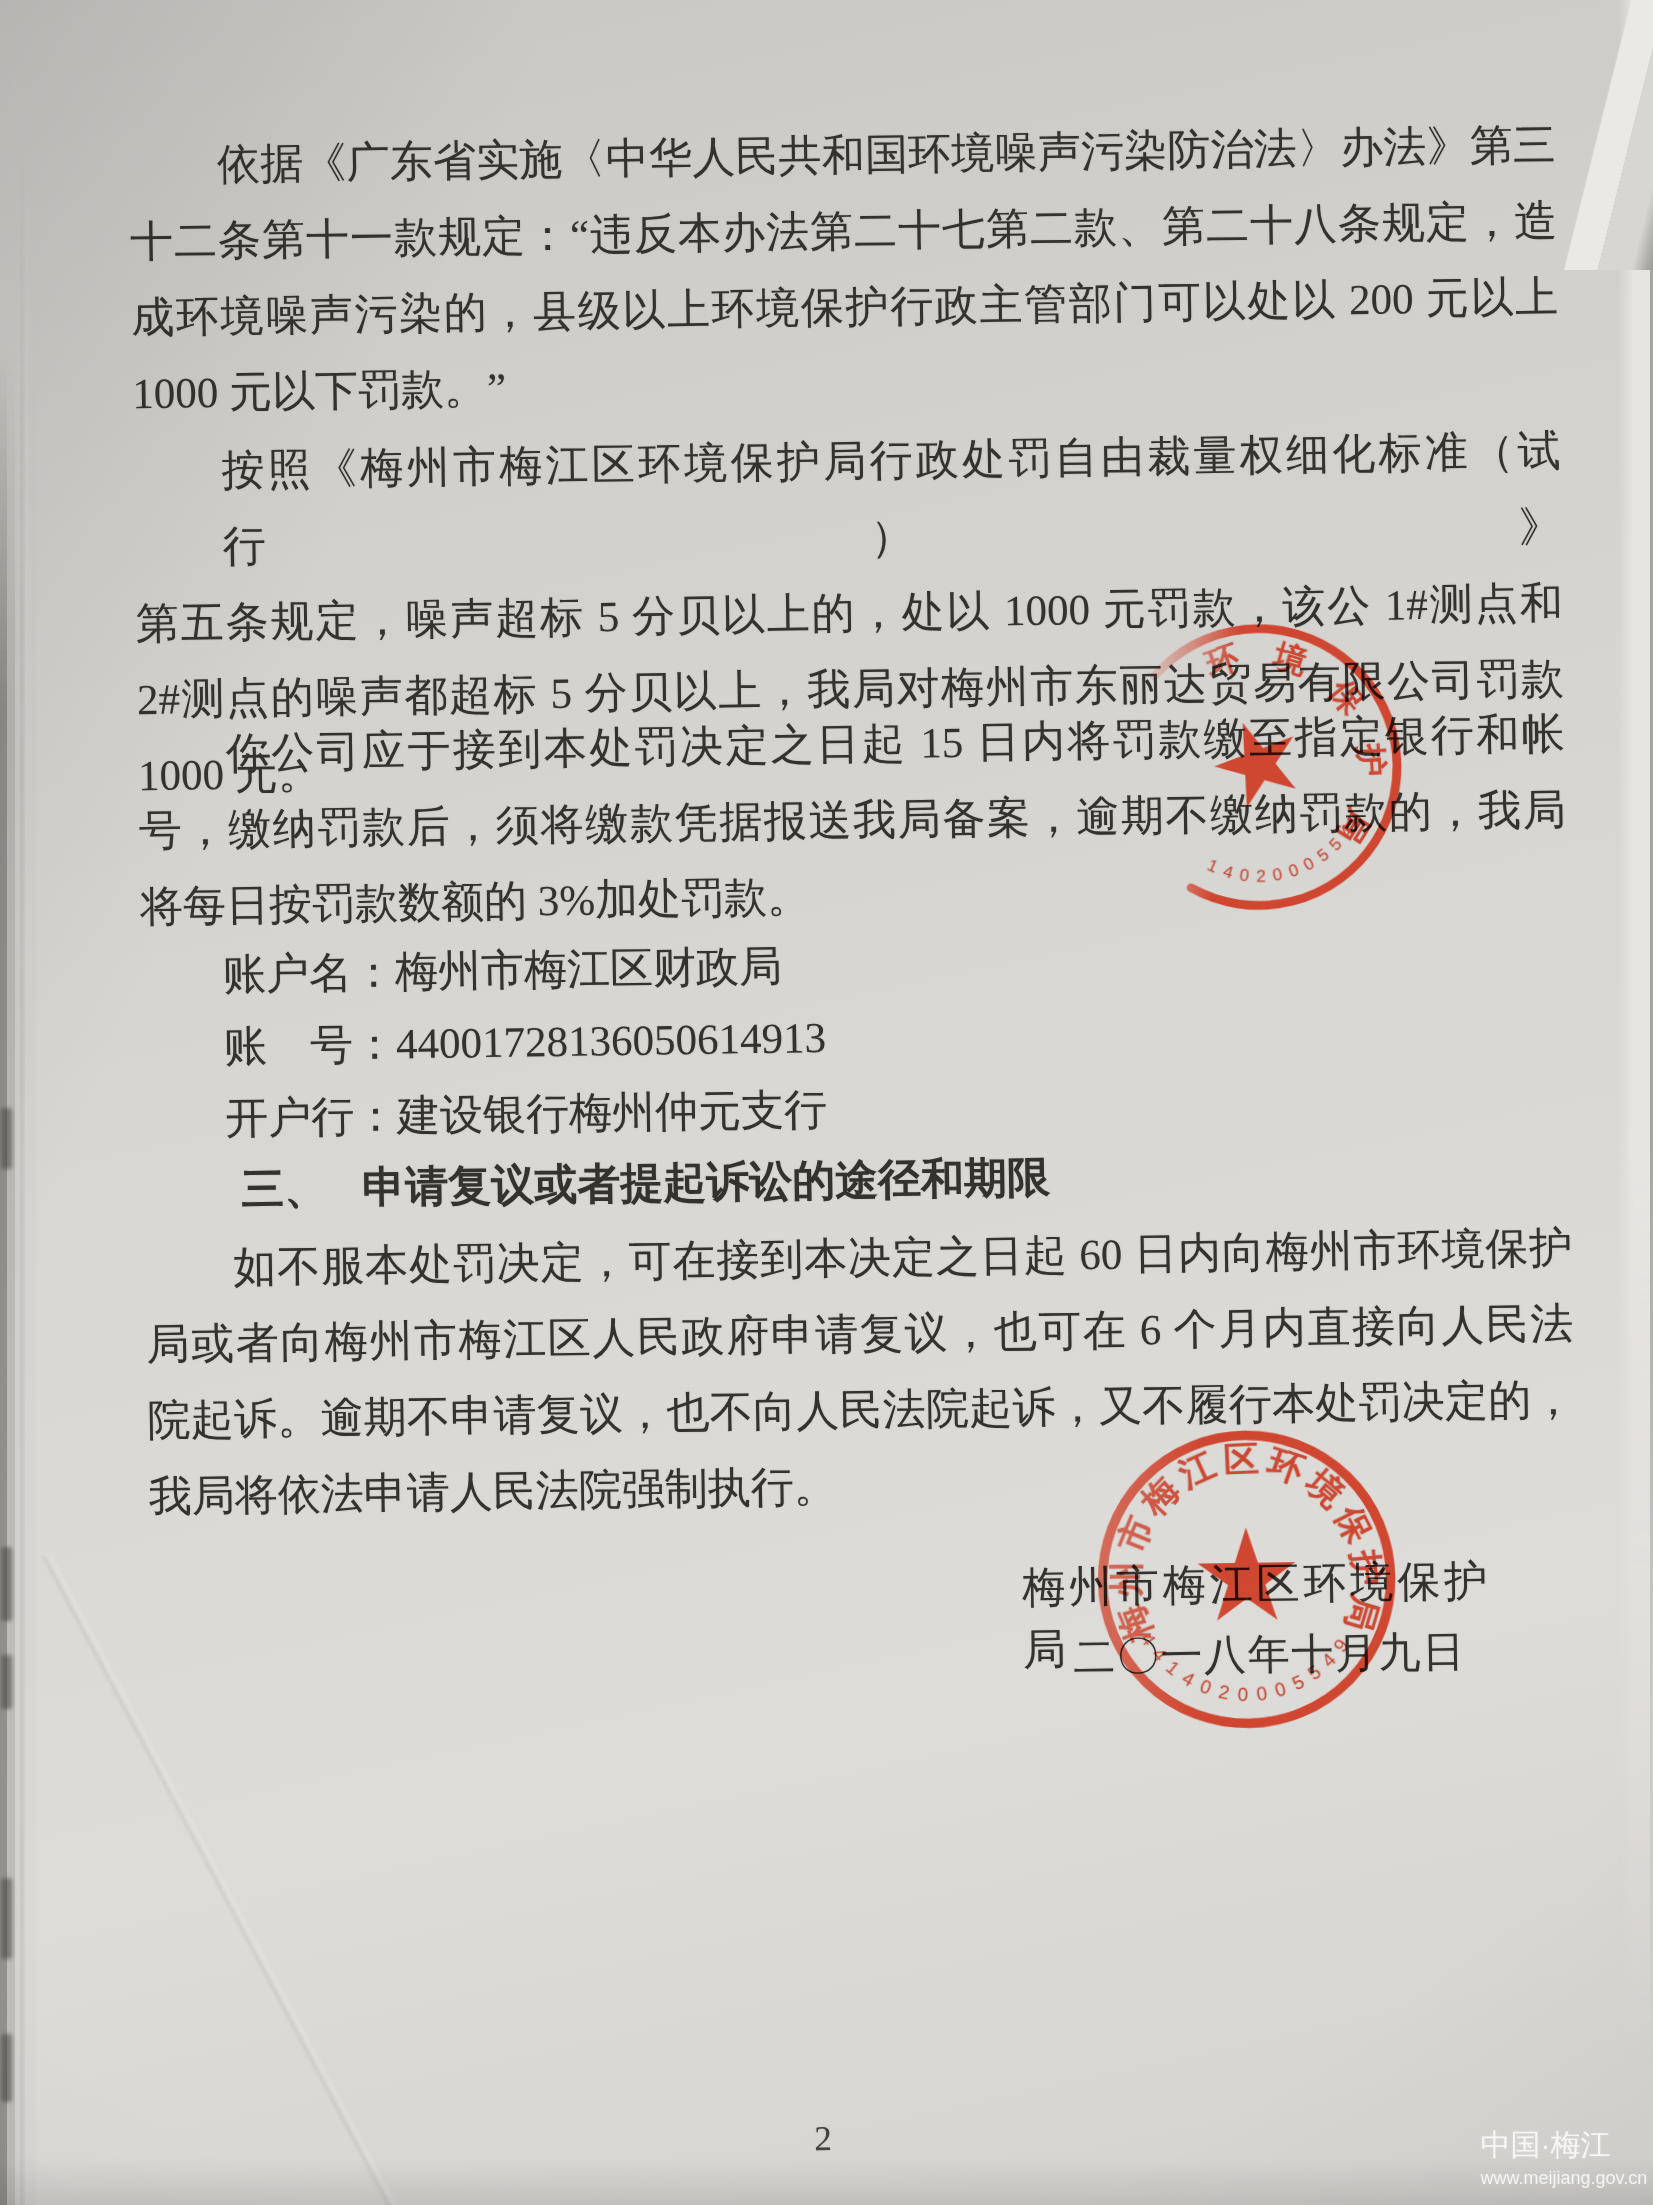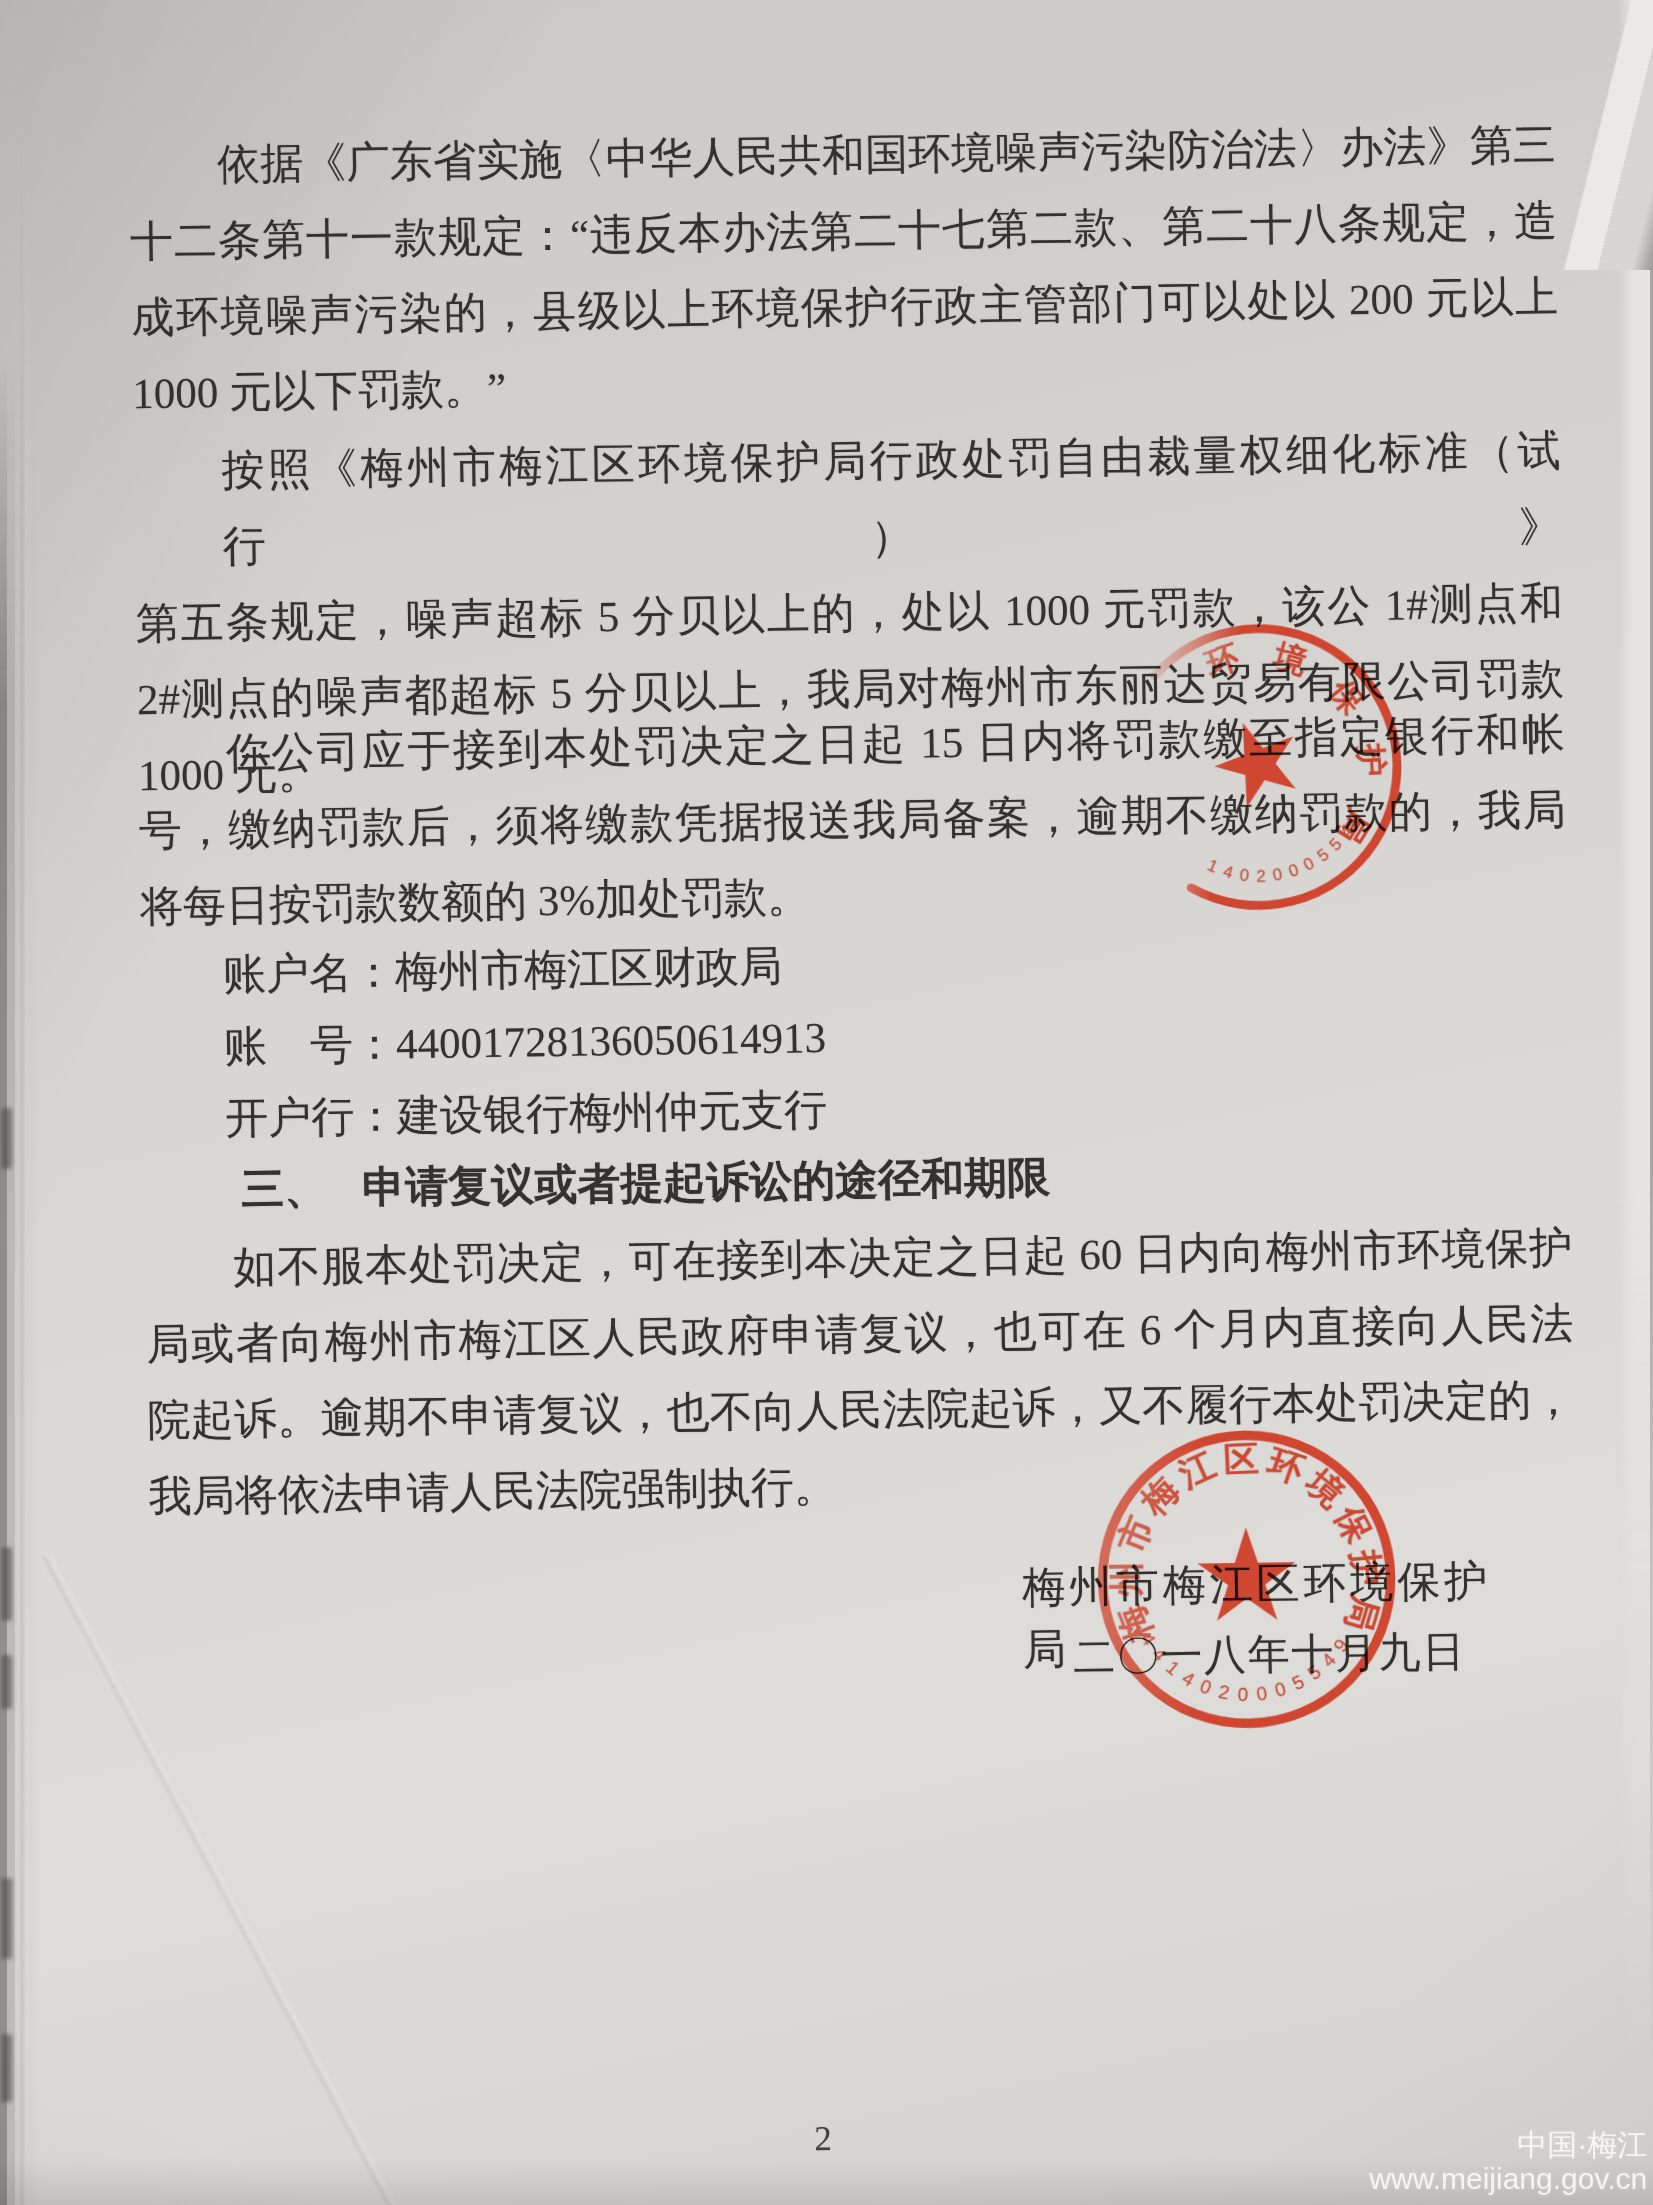--- a/index.html
+++ b/index.html
@@ -45,25 +45,25 @@
 
   .seal{position:absolute;mix-blend-mode:multiply;opacity:.95;}
   #seal1{left:1115px;top:625px;width:297px;height:297px;filter:blur(0.4px);
     -webkit-mask-image:linear-gradient(97deg, transparent 10%, rgba(0,0,0,.5) 26%, #000 40%);
     mask-image:linear-gradient(97deg, transparent 10%, rgba(0,0,0,.5) 26%, #000 40%);}
   #seal2{left:1084px;top:1430px;width:311px;height:311px;filter:blur(0.3px);
     -webkit-mask-image:linear-gradient(92deg, rgba(0,0,0,.72) 0%, #000 34%);
     mask-image:linear-gradient(92deg, rgba(0,0,0,.72) 0%, #000 34%);}
   .seal svg{width:100%;height:100%;}
 
-  .wm{position:absolute;right:6.8px;top:2127px;z-index:70;text-align:right;
+  .wm{position:absolute;right:6.8px;top:2127px;z-index:70;text-align:left;
     font-family:"Liberation Sans","DejaVu Sans",sans-serif;color:rgba(255,255,255,.8);
     text-shadow:0 0 4px rgba(255,255,255,.22);}
   .wm1{font-size:30px;line-height:36px;}
-  .wm2{font-size:30px;line-height:31px;margin-left:14px;}
+  .wm2{font-size:18px;line-height:31px;}
 </style>
 </head>
 <body>
 
 <div class="photo">
 
   <div class="content">
 
     <div class="para" id="p1">
       <div class="line indent">依据《广东省实施〈中华人民共和国环境噪声污染防治法〉办法》第三</div>

